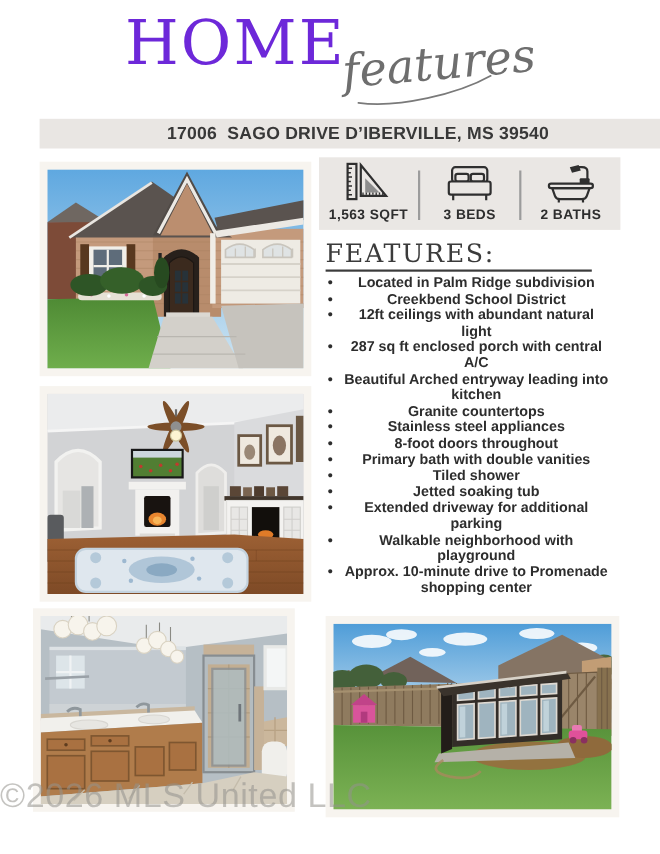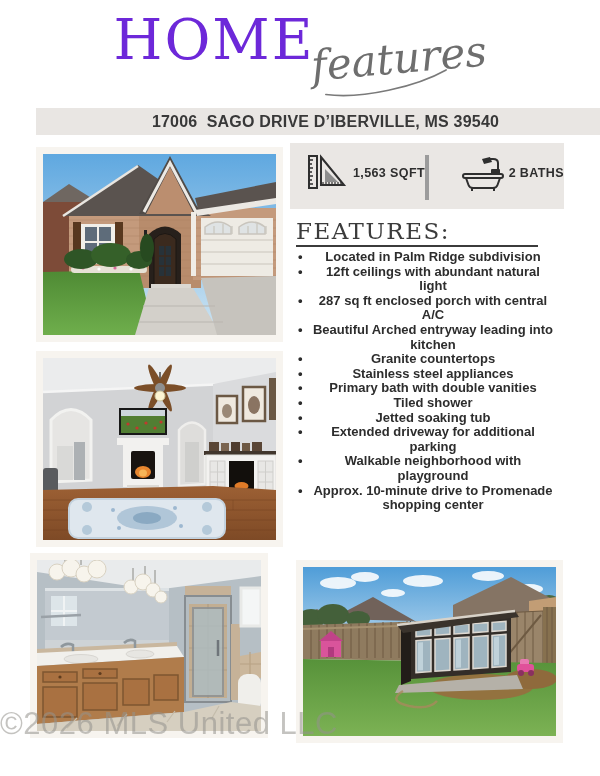--- a/index.html
+++ b/index.html
@@ -24,21 +24,21 @@
   .photo-card{position:absolute;background:#f7f4ef;padding:7px;box-sizing:border-box;}
   .photo-card svg{display:block;}
   #card-exterior{left:36px;top:147px;width:247px;height:195px;}
   #card-living  {left:36px;top:351px;width:247px;height:196px;}
   #card-bath    {left:30px;top:553px;width:238px;height:185px;}
   #card-yard    {left:296px;top:560px;width:267px;height:183px;}
 
   
   .stats-band{position:absolute;left:290px;top:143px;width:274px;height:66px;background:#eae7e4;
               display:flex;align-items:stretch;}
-  .stat{flex:1;display:flex;flex-direction:row;align-items:center;justify-content:flex-end;
+  .stat{flex:1;display:flex;flex-direction:column;align-items:center;justify-content:flex-end;
         padding-bottom:7px;gap:3px;}
   .stat-label{font-size:12.5px;font-weight:700;color:#2e2e2e;letter-spacing:.4px;}
   .stat-divider{width:2px;background:#9c9c9c;margin:12px 0 9px;}
   .stat-icon{flex:0 0 auto;}
 
   
   .features-heading{position:absolute;left:296px;top:219px;font-family:"DejaVu Serif",serif;
                     font-size:23px;line-height:1.1;color:#3b3b3b;letter-spacing:1.5px;}
   .features-underline{position:absolute;left:296px;top:245px;width:242px;height:2px;background:#3b3b3b;}
   .features-list{position:absolute;left:296px;top:250px;width:258px;margin:0;padding:0;list-style:none;}
@@ -72,45 +72,59 @@
           <rect x="3" y="2" width="8" height="32"></rect>
           <path d="M3,6 h4 M3,10 h3 M3,14 h4 M3,18 h3 M3,22 h4 M3,26 h3 M3,30 h4" stroke-width="1.4"></path>
           <path d="M15,3 L38,31 L15,31 Z"></path>
         </g>
         <path d="M19,15 L32,28 L19,28 Z" fill="#8d8d8d"></path>
         <path d="M17,28 v3 M20,28 v2 M23,28 v3 M26,28 v2 M29,28 v3 M32,28 v2 M35,28 v3" stroke="#2f2f2f" stroke-width="1.2"></path>
       </svg>
       <span class="stat-label">1,563 SQFT</span>
     </div>
     <div class="stat-divider"></div>
+    <div class="stat">
+      <svg class="stat-icon" width="46" height="36" viewBox="0 0 46 36">
+        <g fill="none" stroke="#2f2f2f" stroke-width="2">
+          <rect x="7" y="3" width="32" height="14" rx="3"></rect>
+          <rect x="10" y="9" width="12" height="7" rx="2" fill="#eae7e4"></rect>
+          <rect x="24" y="9" width="12" height="7" rx="2" fill="#eae7e4"></rect>
+          <rect x="4" y="16" width="38" height="12" rx="2" fill="#eae7e4"></rect>
+          <path d="M8,28 v5 M38,28 v5"></path>
+        </g>
+      </svg>
+      <span class="stat-label">3 BEDS</span>
+    </div>
     <div class="stat-divider"></div>
     <div class="stat">
       <svg class="stat-icon" width="46" height="38" viewBox="0 0 46 38">
         <g fill="none" stroke="#2f2f2f" stroke-width="2">
           <path d="M38,20 V9 q0,-4 -5,-4 h-4"></path>
           <rect x="3" y="20" width="40" height="4" rx="2"></rect>
           <path d="M6,24 h34 l-2.5,7 q-1,3 -4.5,3 h-20 q-3.5,0 -4.5,-3 z"></path>
           <path d="M12,34 v3 M34,34 v3"></path>
         </g>
         <path d="M22,5 l8,-2 2,5 -8,2 z" fill="#2f2f2f"></path>
         <rect x="31" y="15" width="9" height="5" rx="1" fill="#2f2f2f"></rect>
       </svg>
       <span class="stat-label">2 BATHS</span>
     </div>
   </div>
 
   <div class="features-heading">FEATURES:</div>
   <div class="features-underline"></div>
   <ul class="features-list">
     <li>Located in Palm Ridge subdivision</li>
+    <li>Creekbend School District</li>
     <li>12ft ceilings with abundant natural light</li>
     <li>287 sq ft enclosed porch with central A/C</li>
     <li>Beautiful Arched entryway leading into kitchen</li>
     <li>Granite countertops</li>
     <li>Stainless steel appliances</li>
+    <li>8-foot doors throughout</li>
     <li>Primary bath with double vanities</li>
     <li>Tiled shower</li>
     <li>Jetted soaking tub</li>
     <li>Extended driveway for additional parking</li>
     <li>Walkable neighborhood with playground</li>
     <li>Approx. 10-minute drive to Promenade shopping center</li>
   </ul>
 
   <div class="photo-card" id="card-exterior">
     <svg width="233" height="181" viewBox="0 0 233 181">

